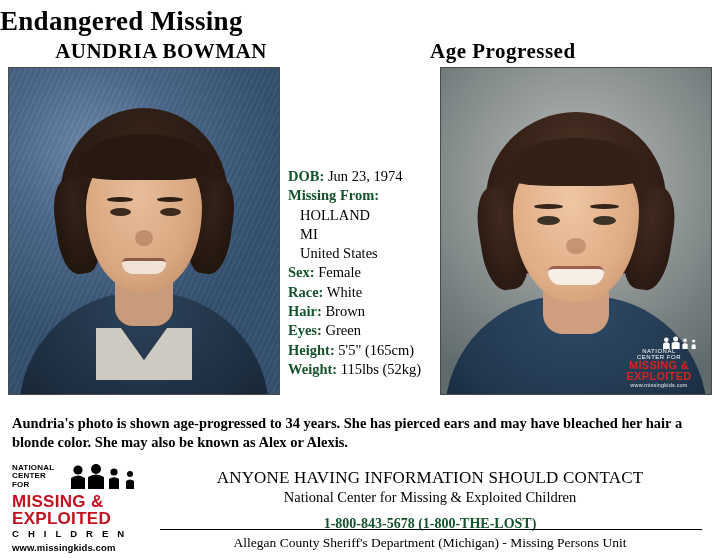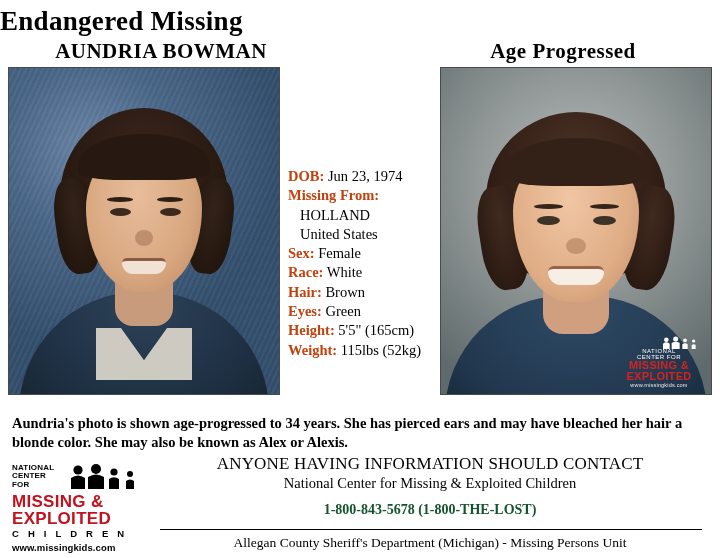--- a/index.html
+++ b/index.html
@@ -37,23 +37,23 @@
     position: absolute;
     left: 16px;
     width: 290px;
     text-align: center;
     font-size: 21px;
     font-weight: bold;
     letter-spacing: 0.5px;
   }
   .name-right {
     position: absolute;
-    left: 418px;
+    left: 430px;
     width: 290px;
-    text-align: center;
+    text-align: left;
     font-size: 21px;
     font-weight: bold;
     letter-spacing: 0.5px;
   }
   .content-row {
     position: relative;
     height: 330px;
   }
   .photo {
     position: absolute;
@@ -354,21 +354,21 @@
     left: 288px;
     top: 100px;
     width: 150px;
     font-size: 14.5px;
     line-height: 1.33;
   }
   .details .row {
     white-space: nowrap;
   }
   .lbl {
-    color: #c2410c;
+    color: #14532d;
     font-weight: bold;
   }
   .val {
     color: #000000;
   }
   .indent {
     padding-left: 12px;
   }
 
   
@@ -379,21 +379,21 @@
     width: 698px;
     font-size: 14.5px;
     font-weight: bold;
     line-height: 1.28;
   }
 
   
   .contact {
     position: absolute;
     left: 150px;
-    top: 448px;
+    top: 462px;
     width: 560px;
     text-align: center;
   }
   .contact-line1 {
     font-size: 17px;
     letter-spacing: 0.2px;
   }
   .contact-line2 {
     font-size: 14.5px;
     margin-top: 1px;
@@ -512,20 +512,21 @@
 
     <div class="details">
       <div class="row">
         <span class="lbl">DOB:</span>
         <span class="val">Jun 23, 1974</span>
       </div>
       <div class="row">
         <span class="lbl">Missing From:</span>
       </div>
       <div class="row indent">HOLLAND</div>
+      <div class="row indent">MI</div>
       <div class="row indent">United States</div>
 
       <div class="row">
         <span class="lbl">Sex:</span>
         <span class="val">Female</span>
       </div>
       <div class="row">
         <span class="lbl">Race:</span>
         <span class="val">White</span>
       </div>

